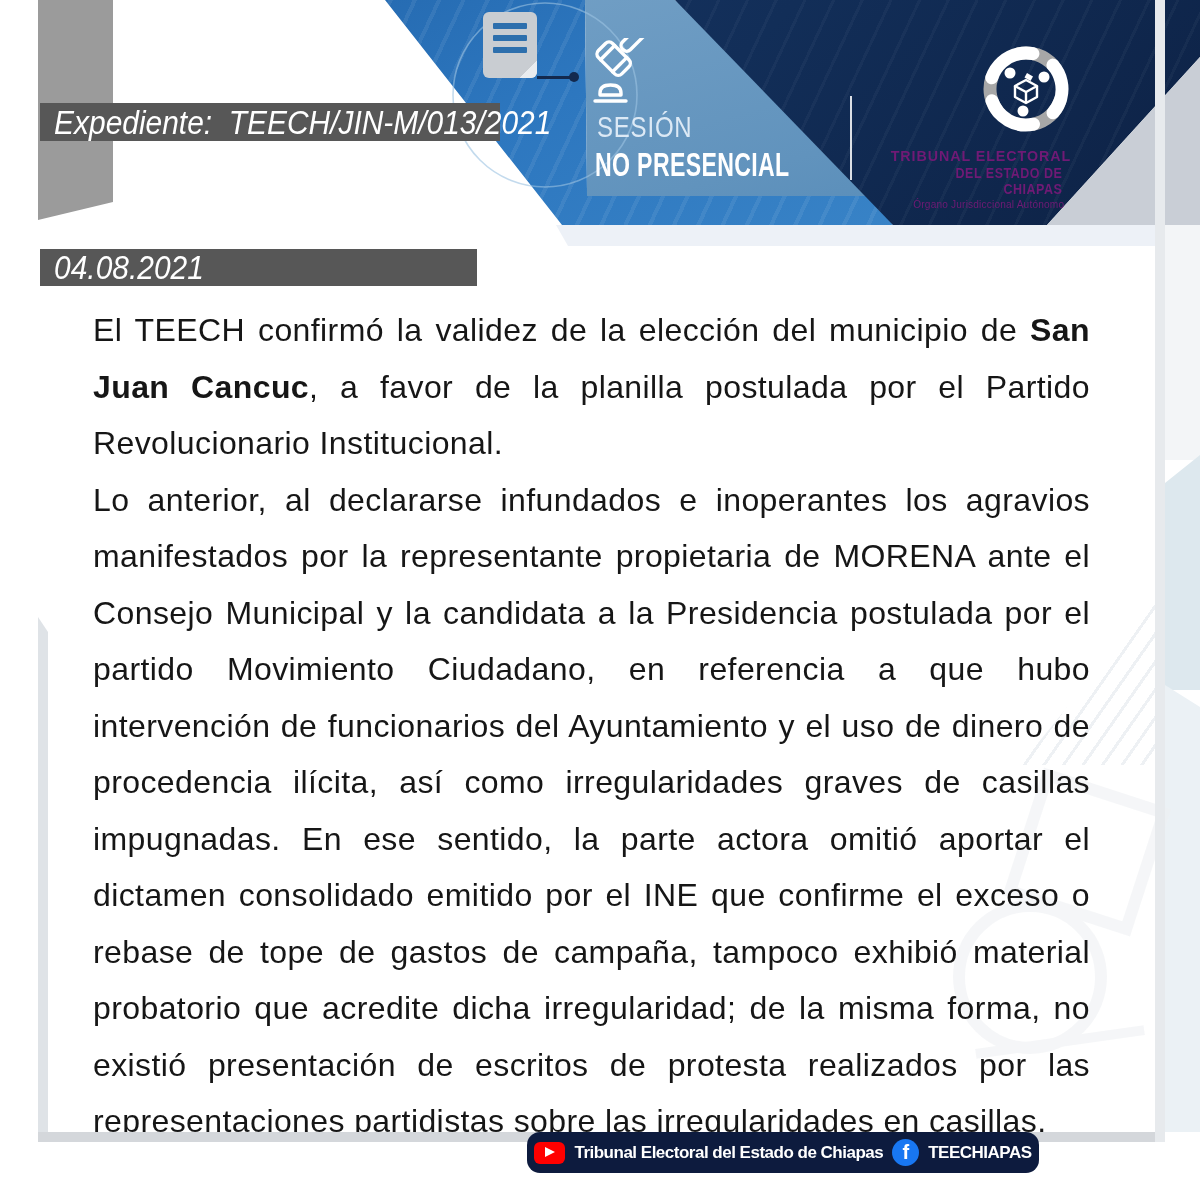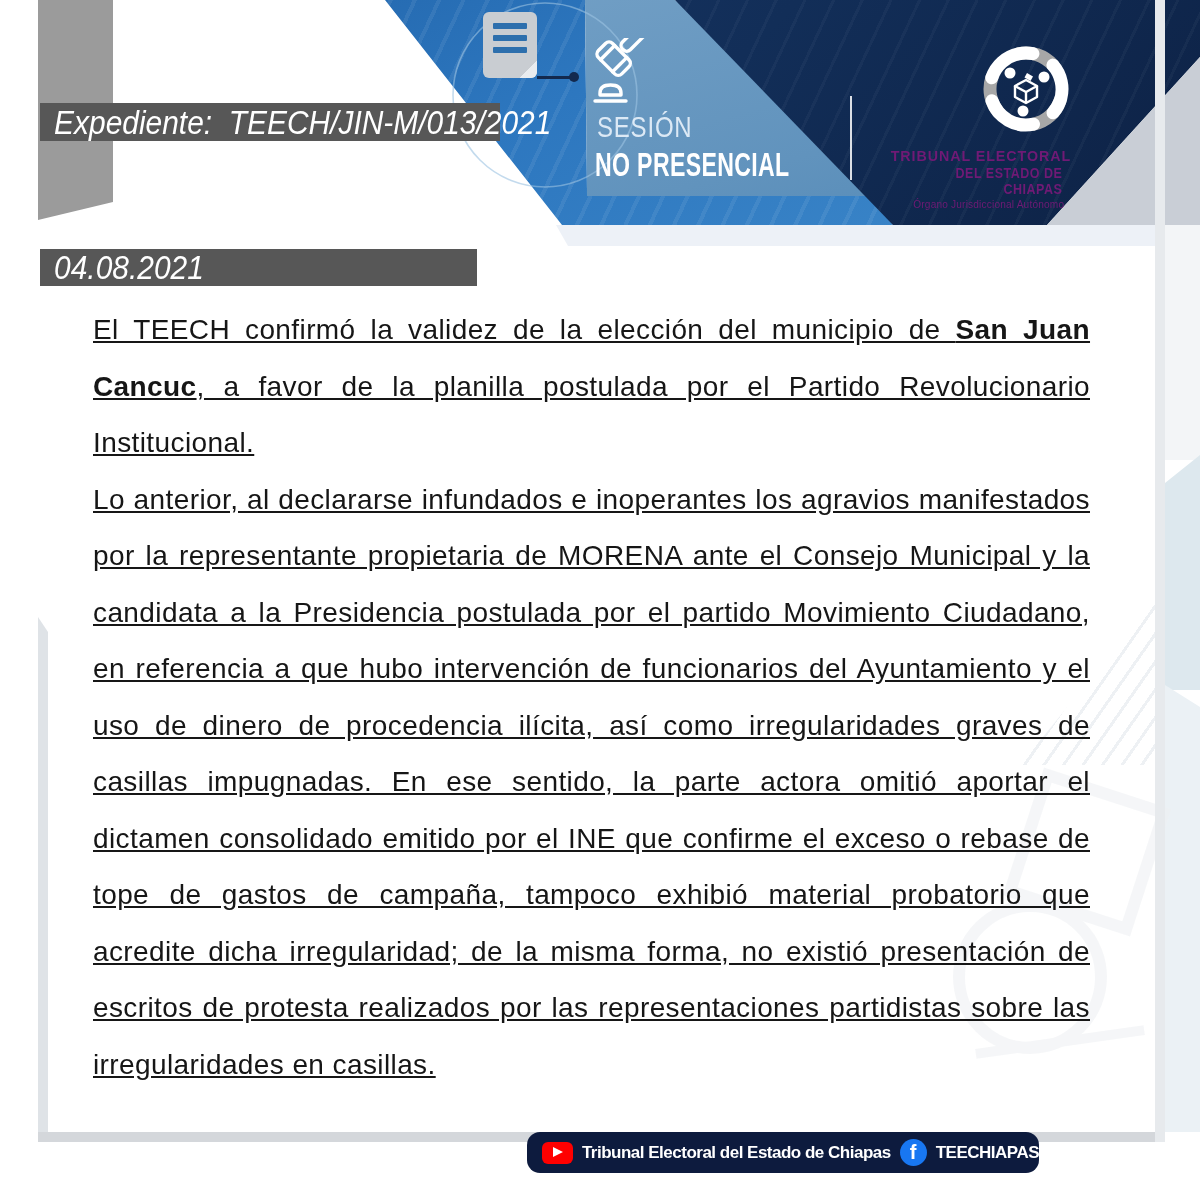--- a/index.html
+++ b/index.html
@@ -63,42 +63,42 @@
   .logo-line{display:block;}
   .logo-line-1{font-size:15px;font-weight:bold;letter-spacing:1px;margin-top:4px;
       transform:scaleX(.95);transform-origin:center;}
   .logo-line-2{font-size:14.5px;font-weight:bold;letter-spacing:.6px;margin-top:1px;
       transform:scaleX(.86);transform-origin:center;}
   .logo-line-3{font-size:11.5px;letter-spacing:.2px;margin-top:1px;
       transform:scaleX(.88);transform-origin:center;}
 
   
   .bodytext{position:absolute;left:93px;top:302px;width:997px;z-index:2;
-      color:#161616;font-size:28px;line-height:56.5px;text-align:justify;letter-spacing:.4px;text-decoration:underline;}
+      color:#161616;font-size:32px;line-height:56.5px;text-align:justify;letter-spacing:.4px;}
   .bodytext p{margin:0;}
   .bold{font-weight:bold;}
 
   
   .lines-patch{position:absolute;left:1020px;top:590px;width:143px;height:175px;z-index:1;
       clip-path:polygon(100% 0,100% 100%,0 100%);
       background:repeating-linear-gradient(-55deg,#eef1f4 0 3px,rgba(0,0,0,0) 3px 16px);}
   .stamp-doodle{position:absolute;left:935px;top:775px;width:228px;height:290px;z-index:1;opacity:.55;}
   .stamp-circle{position:absolute;left:18px;top:125px;width:130px;height:130px;border:12px solid #eef0f3;border-radius:50%;}
   .stamp-square{position:absolute;left:85px;top:10px;width:110px;height:110px;border:12px solid #eef0f3;transform:rotate(18deg);}
   .stamp-line{position:absolute;left:40px;top:262px;width:170px;height:10px;background:#eef0f3;transform:rotate(-8deg);}
 
   
   .frame-left{position:absolute;left:38px;top:617px;width:10px;height:525px;background:#dfe3e7;z-index:3;
       clip-path:polygon(0 0,100% 15px,100% 100%,0 100%);}
   .frame-bottom{position:absolute;left:38px;top:1132px;width:1127px;height:10px;background:#d4d7db;z-index:3;}
   .frame-right{position:absolute;left:1155px;top:0;width:10px;height:1142px;background:#e7eaed;z-index:3;}
 
   
   .pill{position:absolute;left:527px;top:1132px;width:512px;height:41px;background:#0d1b3e;border-radius:13px;
-      z-index:5;display:flex;align-items:center;justify-content:flex-end;gap:9px;}
+      z-index:5;display:flex;align-items:center;justify-content:center;gap:9px;}
   .yt{width:31px;height:22px;background:#ff0000;border-radius:6px;position:relative;flex:0 0 auto;}
   .yt::after{content:"";position:absolute;left:11px;top:5.5px;border-left:10px solid #ffffff;
       border-top:5.5px solid rgba(0,0,0,0);border-bottom:5.5px solid rgba(0,0,0,0);}
   .pill-label{color:#ffffff;font-weight:bold;font-size:17px;letter-spacing:-0.5px;white-space:nowrap;}
   .fb{width:27px;height:27px;border-radius:50%;background:#1877f2;color:#ffffff;font-weight:bold;
       font-size:20px;line-height:27px;text-align:center;flex:0 0 auto;}
 </style>
 </head>
 <body>
 

